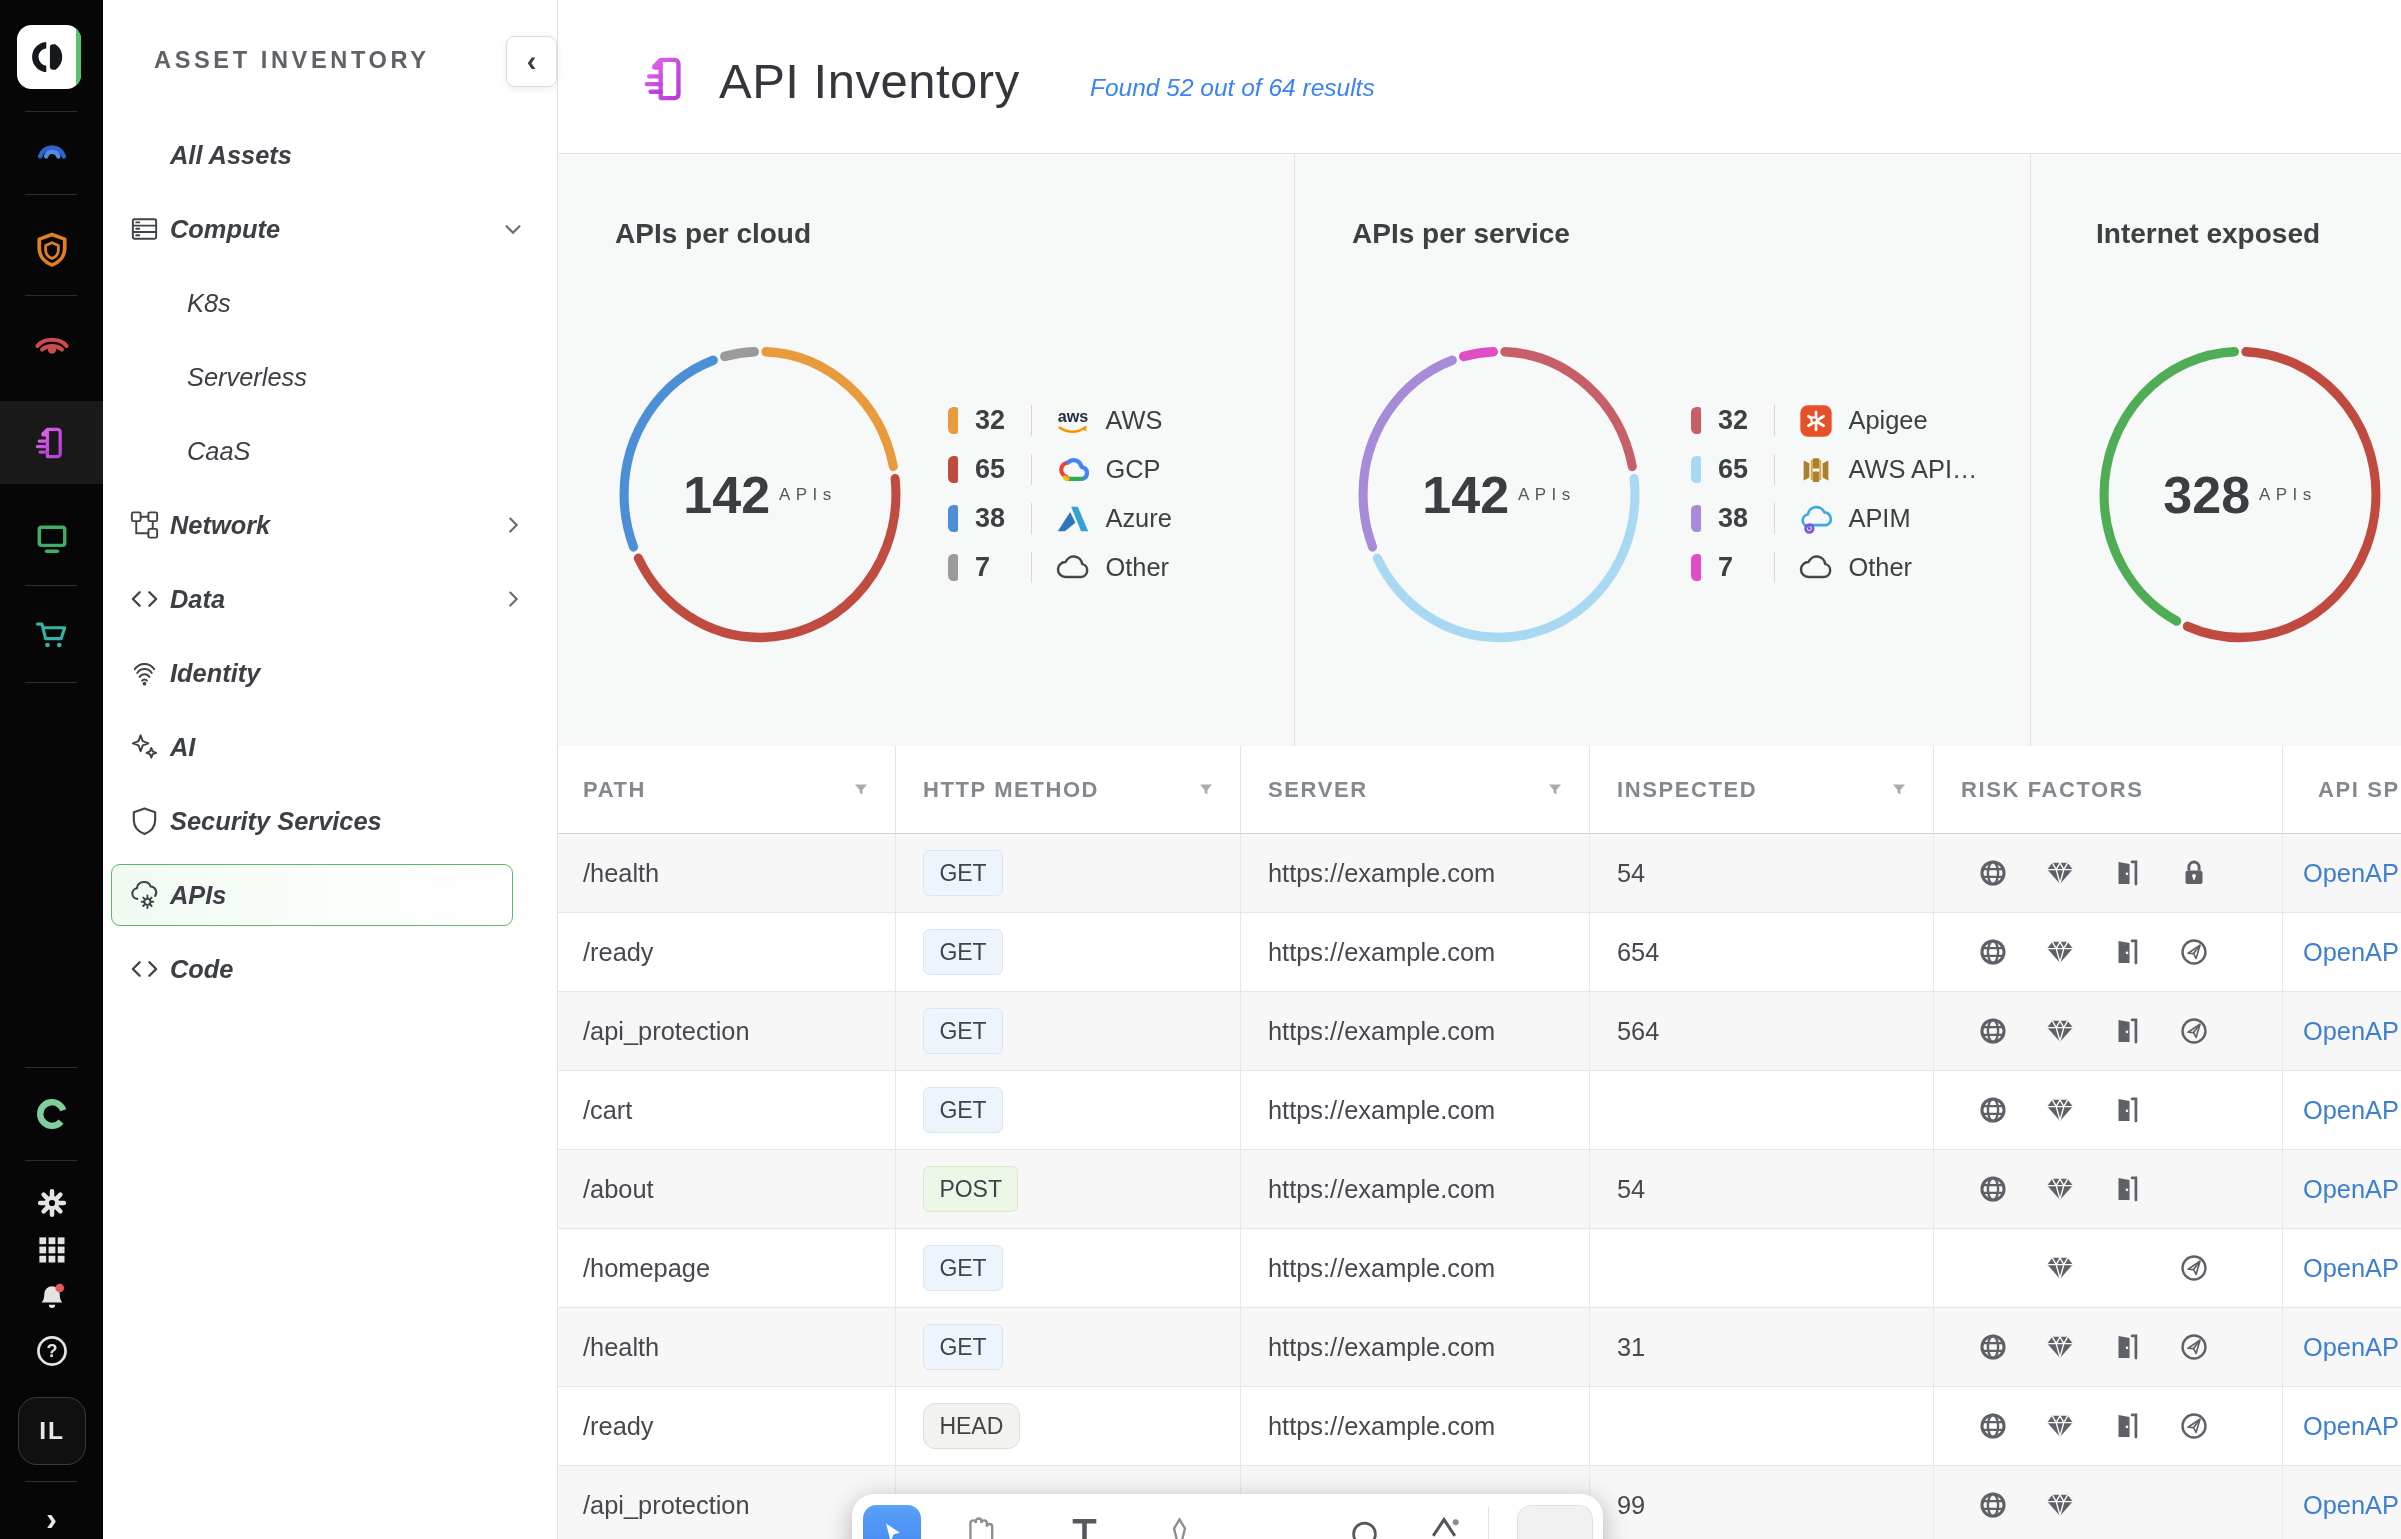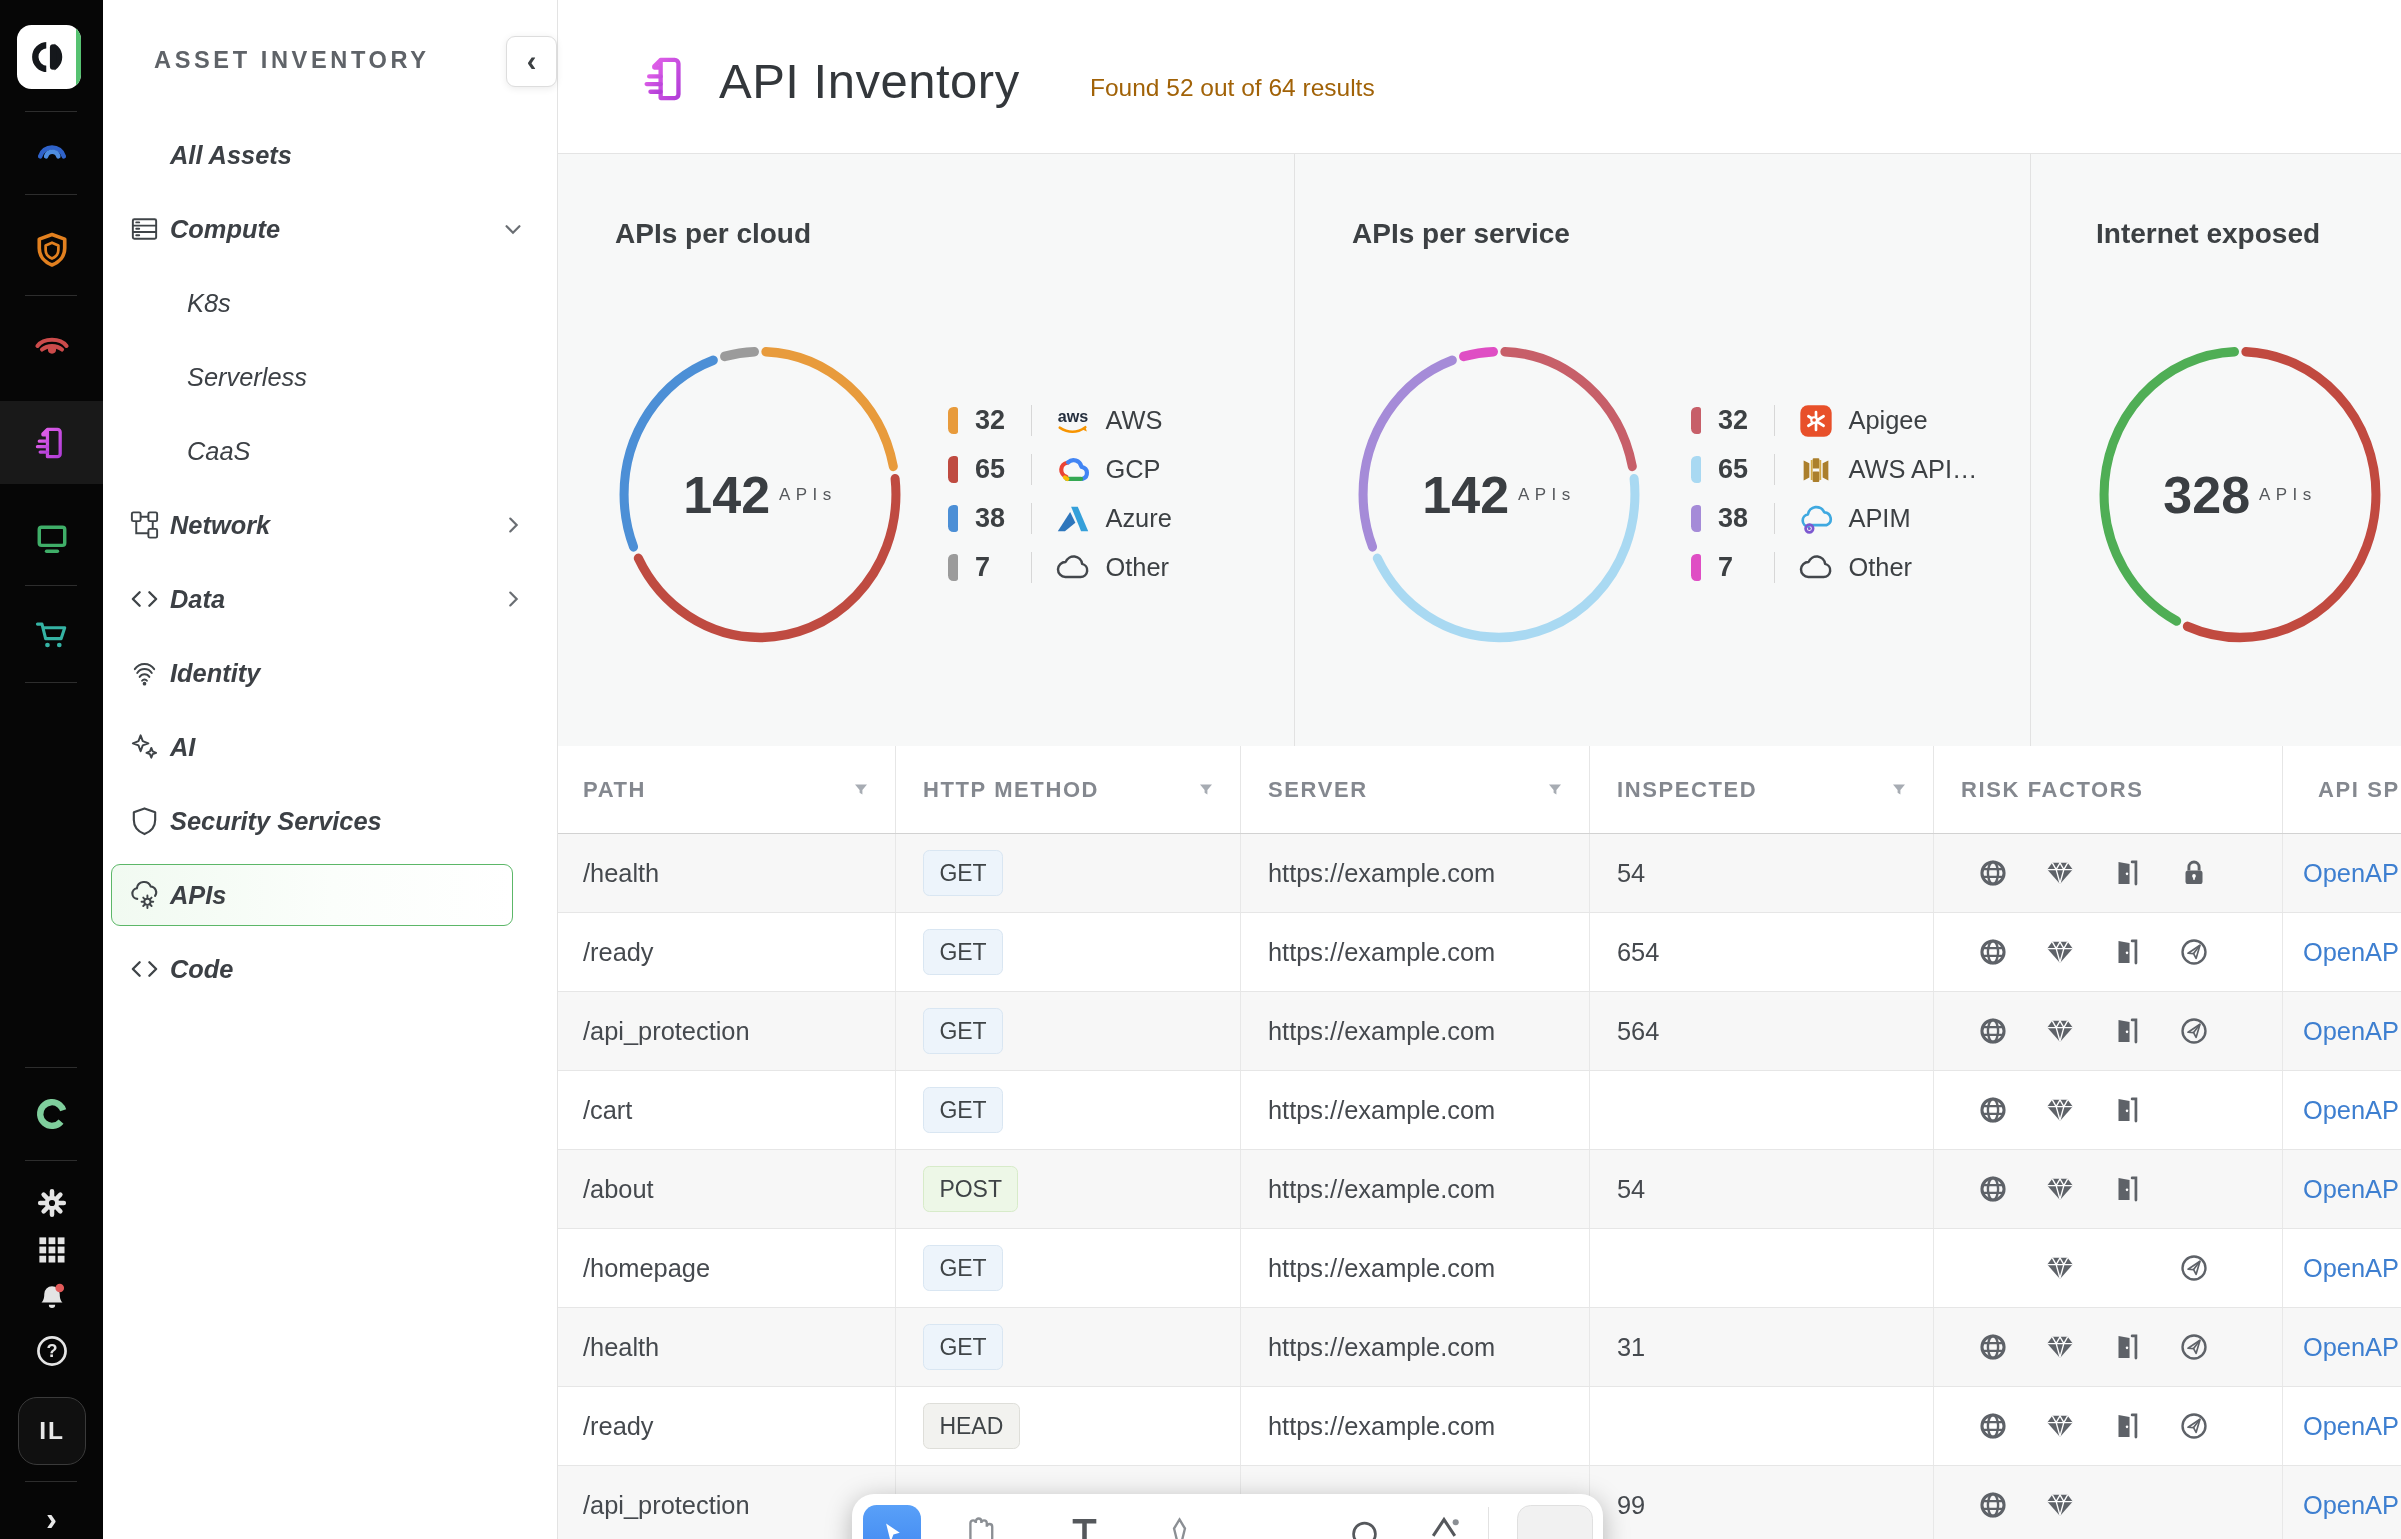--- a/index.html
+++ b/index.html
@@ -36,21 +36,21 @@
   .nav-item.selected::before{content:"";position:absolute;left:8.2px;right:44px;top:6.4px;bottom:6.4px;
       border:1.8px solid #5cb768;border-radius:9px;
       background:linear-gradient(90deg,#f1faf1 0%,#fbfefb 55%,#ffffff 100%);}
   .nav-item>*{z-index:1;}
 
   
   #main{position:absolute;left:556px;top:0;width:1845px;height:1539px;background:#fff;}
   #page-header{position:absolute;left:0;top:0;width:100%;height:153px;background:#fff;}
   #hdr-icon{position:absolute;left:83px;top:51px;width:56px;height:56px;}
   #page-title{position:absolute;left:163px;top:53px;font-size:49px;font-weight:500;color:#33373b;letter-spacing:0.5px;}
-  #hdr-results{position:absolute;left:534px;top:74px;font-size:24.5px;color:#a16207;}
+  #hdr-results{position:absolute;left:534px;top:74px;font-size:24.5px;font-style:italic;color:#3b82f6;}
 
   
   #strip{position:absolute;left:0;top:153px;width:100%;height:593px;background:#f7f8f8;
          border-top:0.9px solid #e4e4e4;border-bottom:0.9px solid #d9d9d9;}
   .strip-div{position:absolute;top:0;width:0.9px;height:593px;background:#e2e2e2;}
   .chart-title{position:absolute;top:64px;font-size:28px;font-weight:700;color:#3c4043;}
   .donut-wrap{position:absolute;top:188px;width:290px;height:305px;}
   .donut-center{position:absolute;inset:0;display:flex;flex-direction:row;align-items:center;justify-content:center;gap:3.6px;}
   .donut-num{font-size:52px;font-weight:600;color:#3a3e42;}
   .donut-unit{font-size:17px;letter-spacing:5.4px;color:#55585c;margin-left:5.4px;}
@@ -73,21 +73,21 @@
   #thead .th:last-child{border-right:none;padding-left:35px;}
   #thead .th .funnel{flex:0 0 auto;width:20px;height:20px;margin-left:7.3px;}
   .trow{height:78px;border-bottom:0.9px solid #e6e6e6;}
   .trow.stripe{background:#f7f7f7;}
   .trow .td{display:flex;align-items:center;padding-left:27px;border-right:0.9px solid #e8e8e8;
             font-size:25.4px;color:#45494e;overflow:hidden;white-space:nowrap;}
   .trow .td:last-child{border-right:none;padding-left:20px;}
   .badge{display:inline-block;padding:8.2px 15.4px;border-radius:6.4px;font-size:23px;color:#3f4447;border:1.8px solid;}
   .m-get{background:#edf4fb;border-color:#d9e6f2;}
   .m-post{background:#edf7e7;border-color:#d7ebc9;}
-  .m-head{background:#f2f2ef;border-color:#deded9;}
+  .m-head{background:#f2f2ef;border-color:#deded9;border-radius:12px;}
   .td.risks{padding-left:42px;}
   .rslot{width:67px;height:36px;display:flex;align-items:center;}
   .rslot svg{width:34px;height:34px;}
   .spec-link{color:#3e7fd0;text-decoration:none;}
 
   
   #float-toolbar{position:absolute;left:296px;top:1494px;width:751px;height:102px;background:#fff;
                  border-radius:22px;box-shadow:0 5.4px 27px rgba(0,0,0,.28);z-index:40;}
   #ft-blue{position:absolute;left:11px;top:11px;width:58px;height:58px;border-radius:13.6px;
            background:linear-gradient(180deg,#59a0f8,#3e86f0);display:flex;align-items:center;justify-content:center;}

